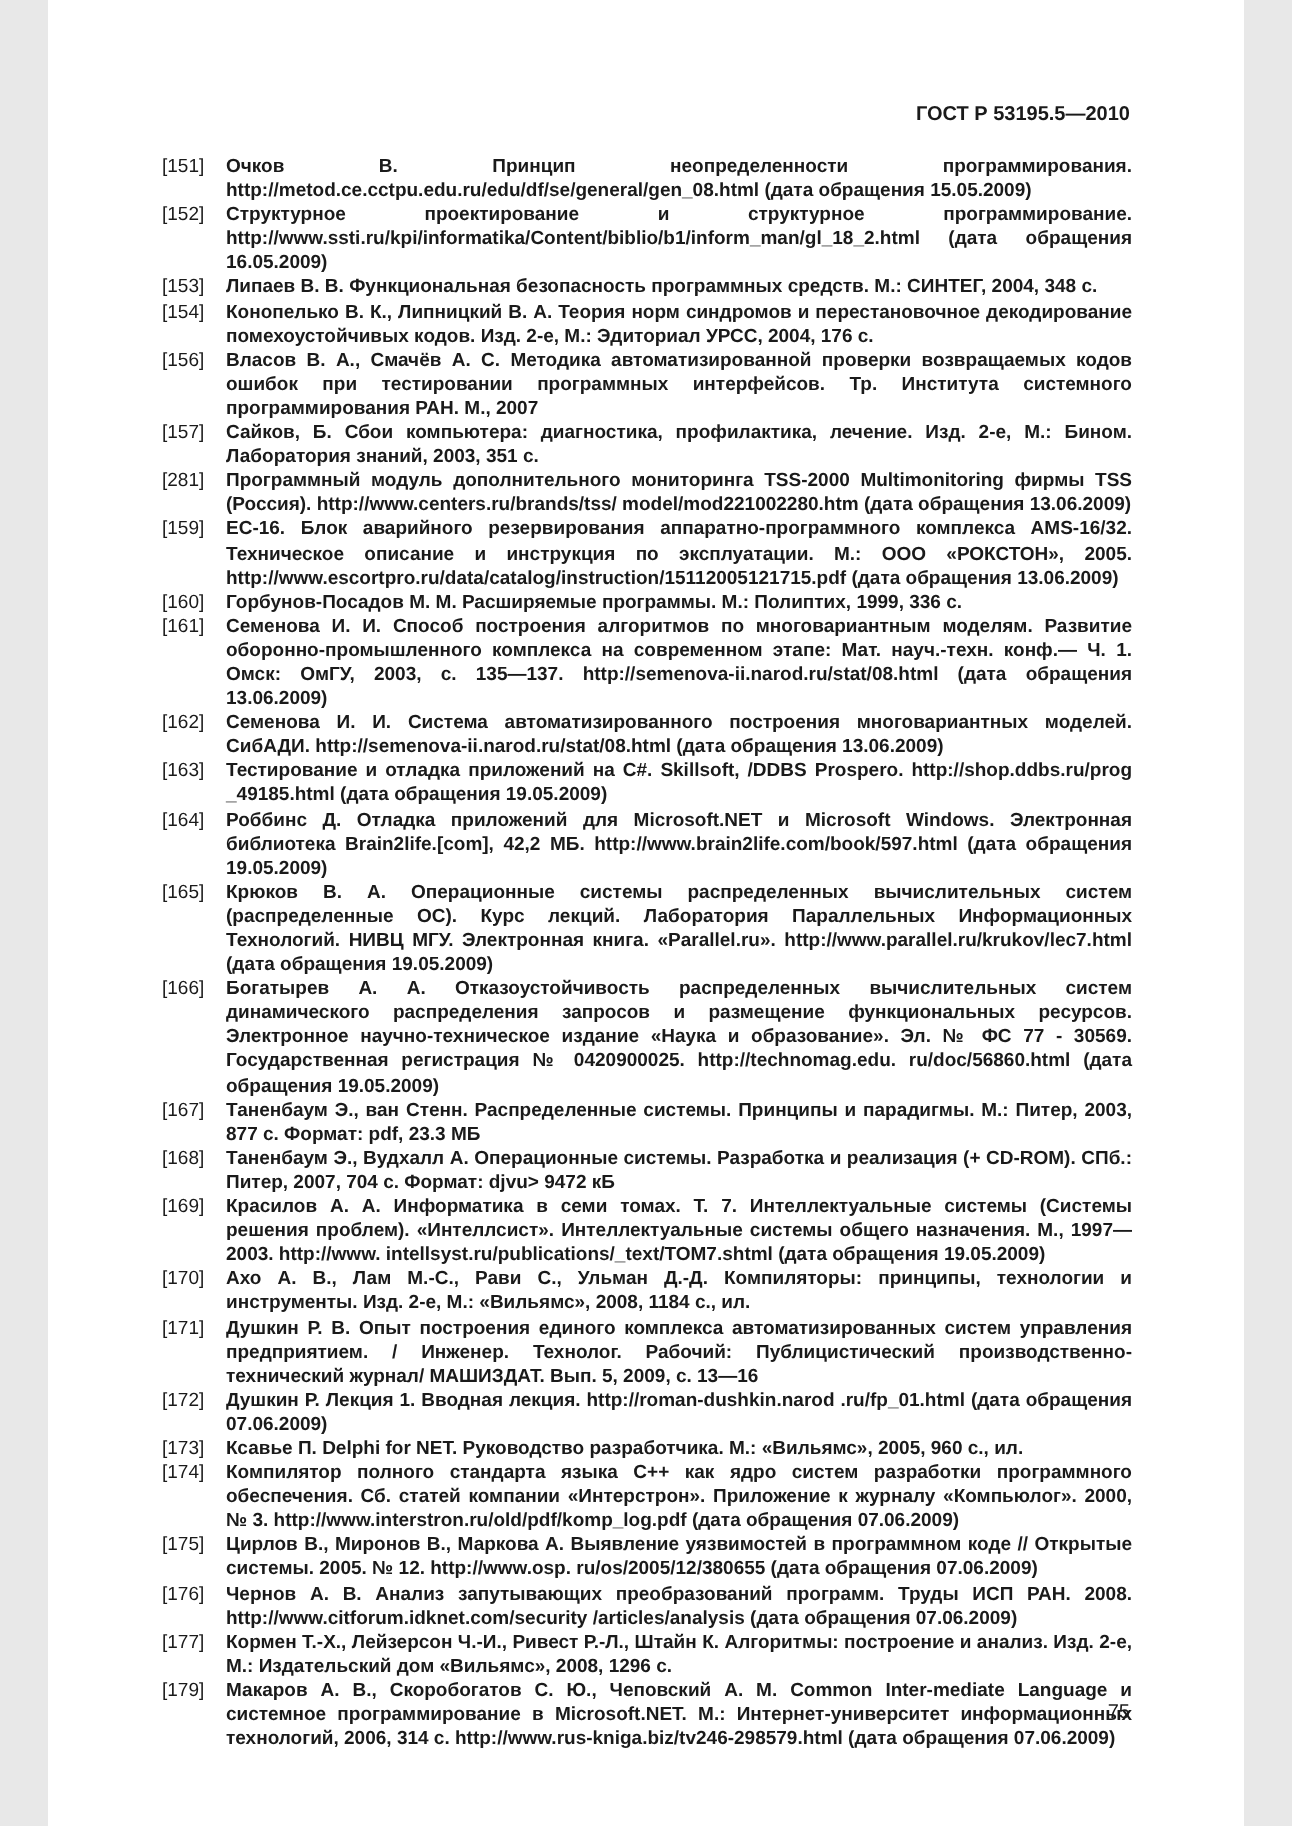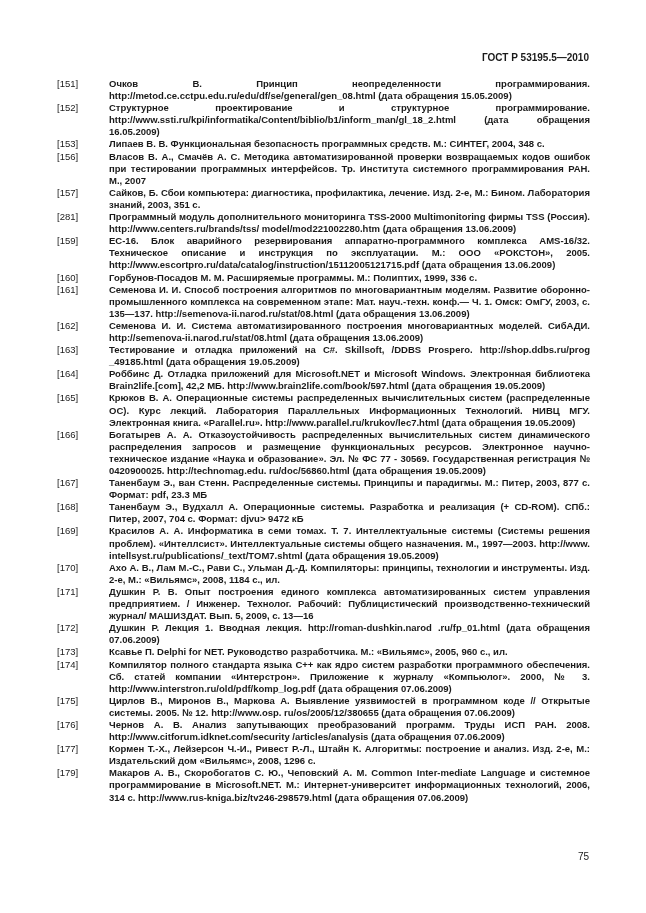--- a/index.html
+++ b/index.html
@@ -2,21 +2,21 @@
 <html><head>
 <meta charset="utf-8">
 <style>
   html, body {
     margin: 0;
     padding: 0;
     background: #e8e8e8;
   }
   .page {
     position: relative;
-    width: 646px;
+    width: 598px;
     height: 913px;
     margin: 0 auto;
     background: #ffffff;
     font-family: "Liberation Sans", "DejaVu Sans", sans-serif;
     color: #1a1a1a;
     overflow: hidden;
   }
   .header {
     position: absolute;
     top: 52px;
@@ -29,21 +29,20 @@
     position: absolute;
     top: 78px;
     left: 57px;
     right: 56px;
   }
   .ref {
     display: flex;
     align-items: flex-start;
     font-size: 9.5px;
     line-height: 12.1px;
-    gap: 20px;
   }
   .ref-num {
     flex: 0 0 32px;
     white-space: nowrap;
     text-align: left;
   }
   .ref-text {
     flex: 1 1 auto;
     text-align: justify;
     word-break: break-word;
@@ -68,20 +67,24 @@
         <span class="ref-num">[151]</span>
         <div class="ref-text">Очков В. Принцип неопределенности программирования. http://metod.ce.cctpu.edu.ru/edu/df/se/general/gen_08.html (дата обращения 15.05.2009)</div>
       </div>
       <div class="ref">
         <span class="ref-num">[152]</span>
         <div class="ref-text">Структурное проектирование и структурное программирование. http://www.ssti.ru/kpi/informatika/Content/biblio/b1/inform_man/gl_18_2.html  (дата обращения 16.05.2009)</div>
       </div>
       <div class="ref">
         <span class="ref-num">[153]</span>
         <div class="ref-text">Липаев В. В. Функциональная безопасность программных средств. М.: СИНТЕГ, 2004, 348 с.</div>
+      </div>
+      <div class="ref">
+        <span class="ref-num">[154]</span>
+        <div class="ref-text">Конопелько В. К., Липницкий В. А. Теория норм синдромов и перестановочное декодирование помехоустойчивых кодов. Изд. 2-е, М.: Эдиториал УРСС, 2004, 176 с.</div>
       </div>
       <div class="ref">
         <span class="ref-num">[156]</span>
         <div class="ref-text">Власов В. А., Смачёв А. С. Методика автоматизированной проверки возвращаемых кодов ошибок при тестировании программных интерфейсов. Тр. Института системного программирования РАН. М., 2007</div>
       </div>
       <div class="ref">
         <span class="ref-num">[157]</span>
         <div class="ref-text">Сайков, Б. Сбои компьютера: диагностика, профилактика, лечение. Изд. 2-е, М.: Бином. Лаборатория знаний, 2003, 351 с.</div>
       </div>
       <div class="ref">

